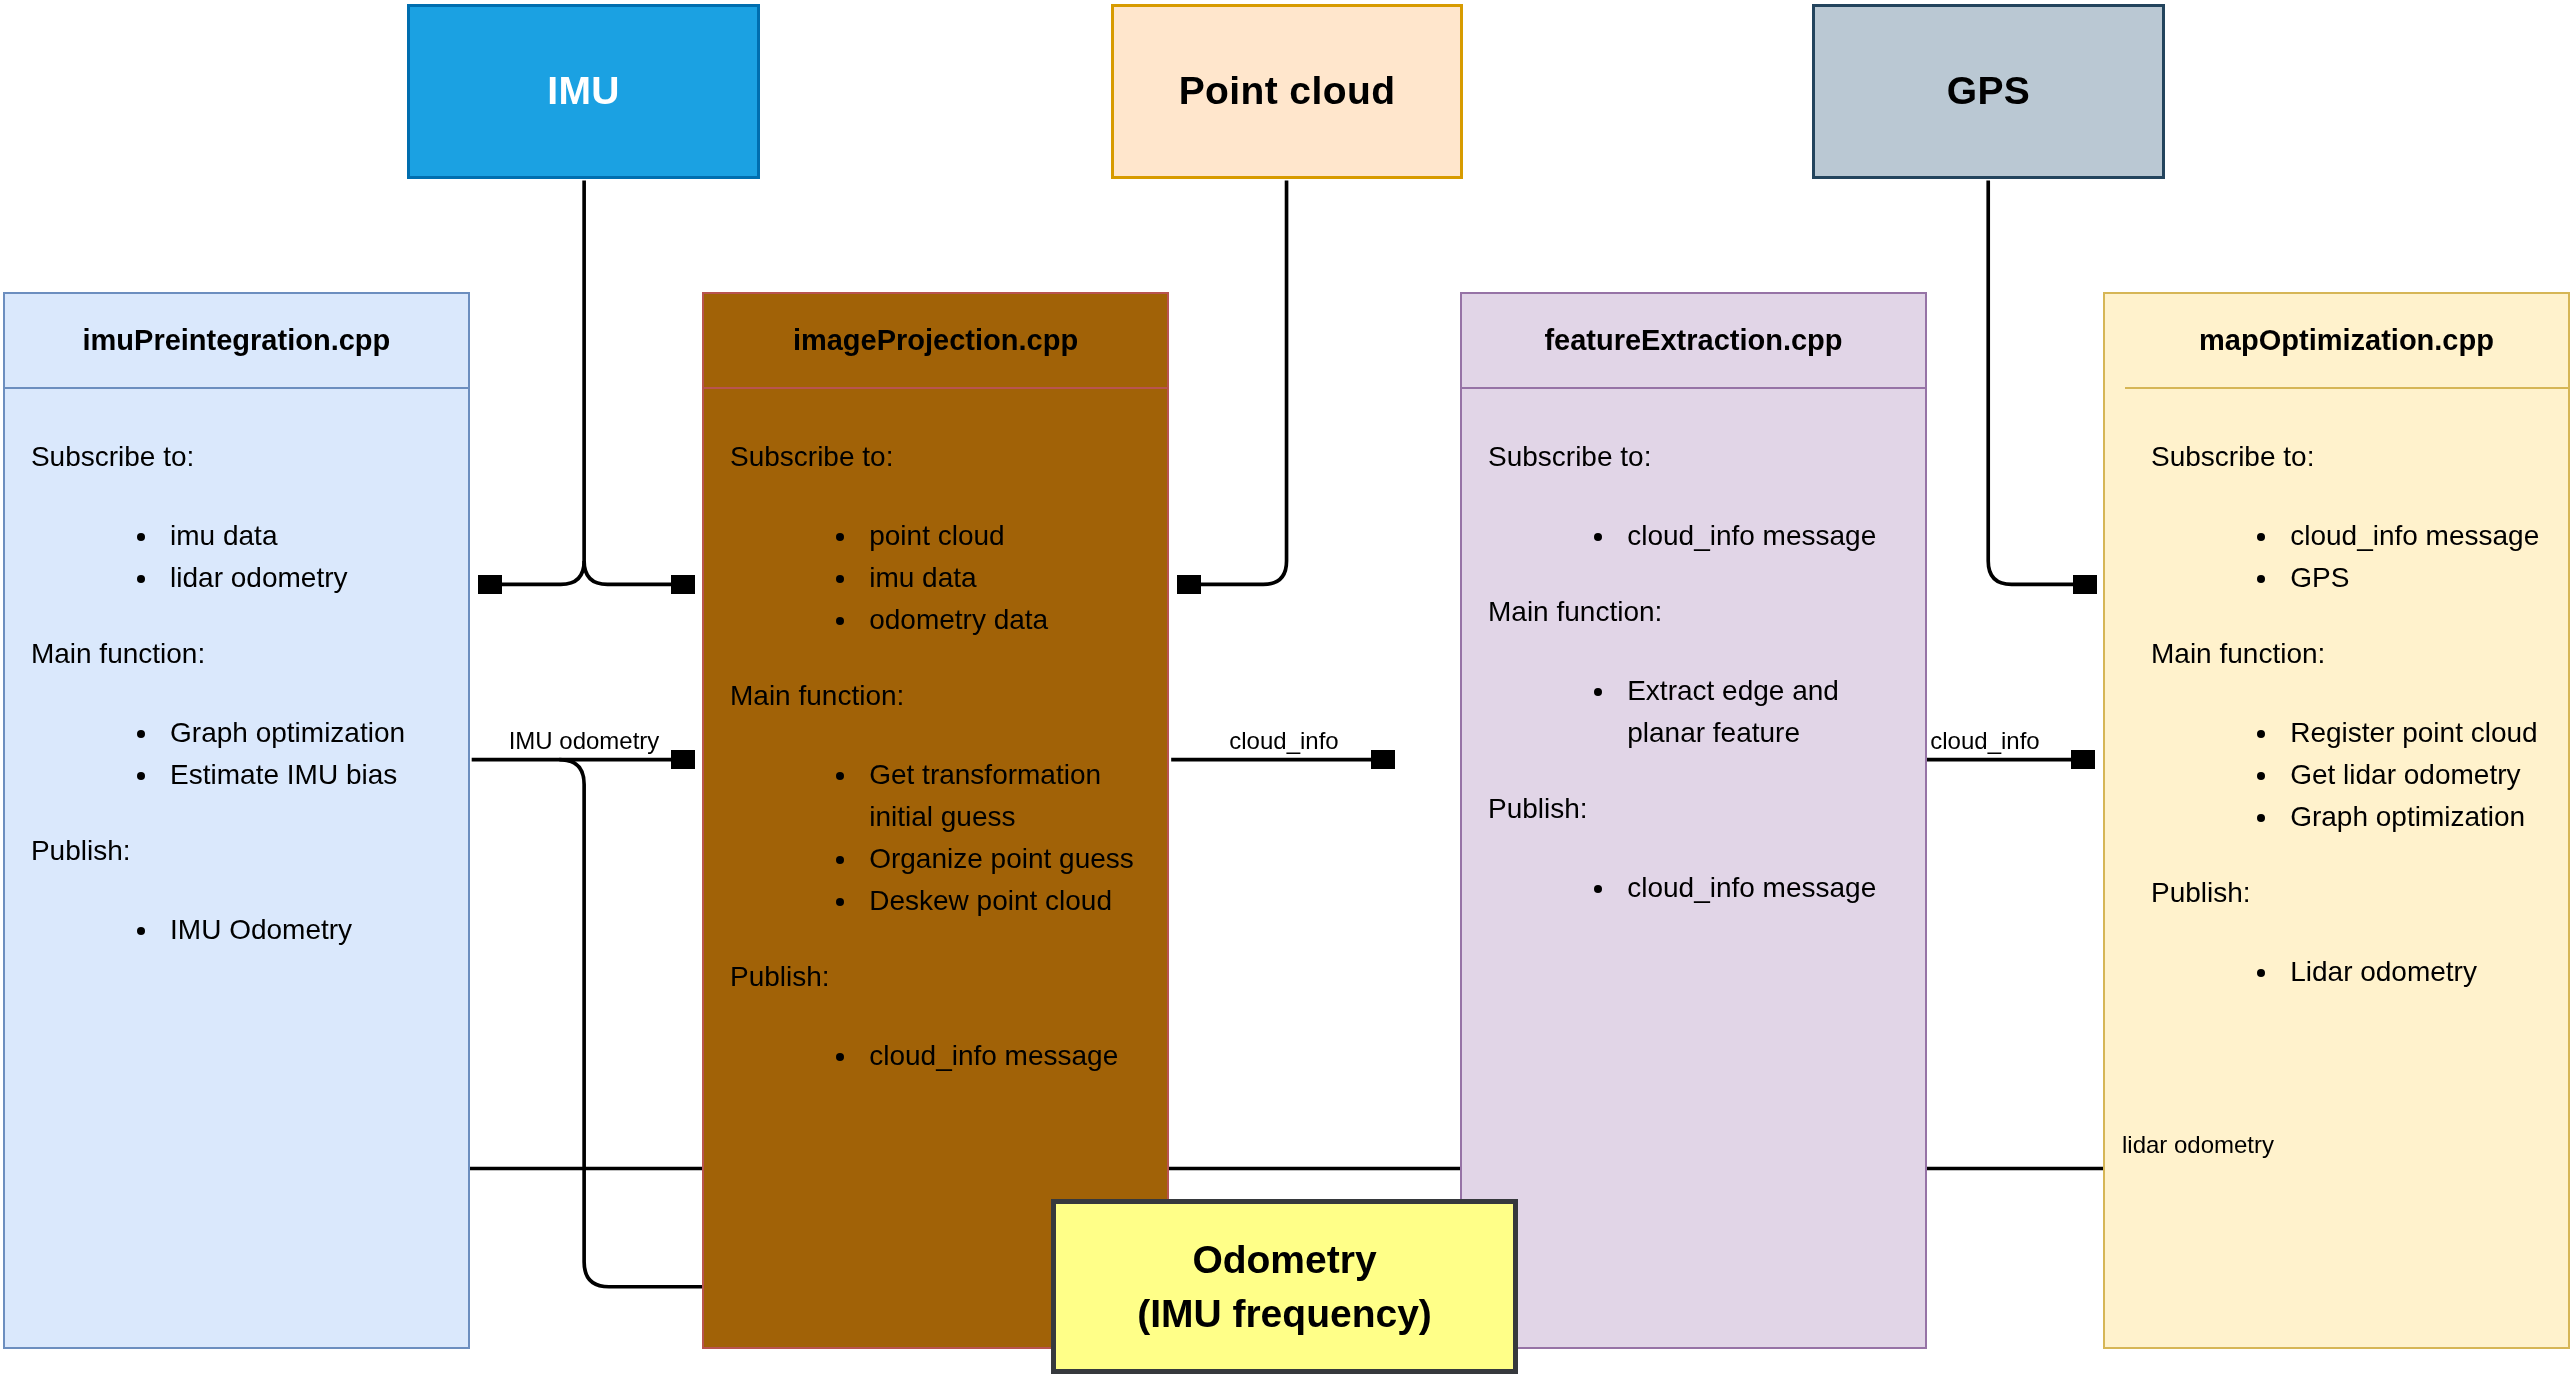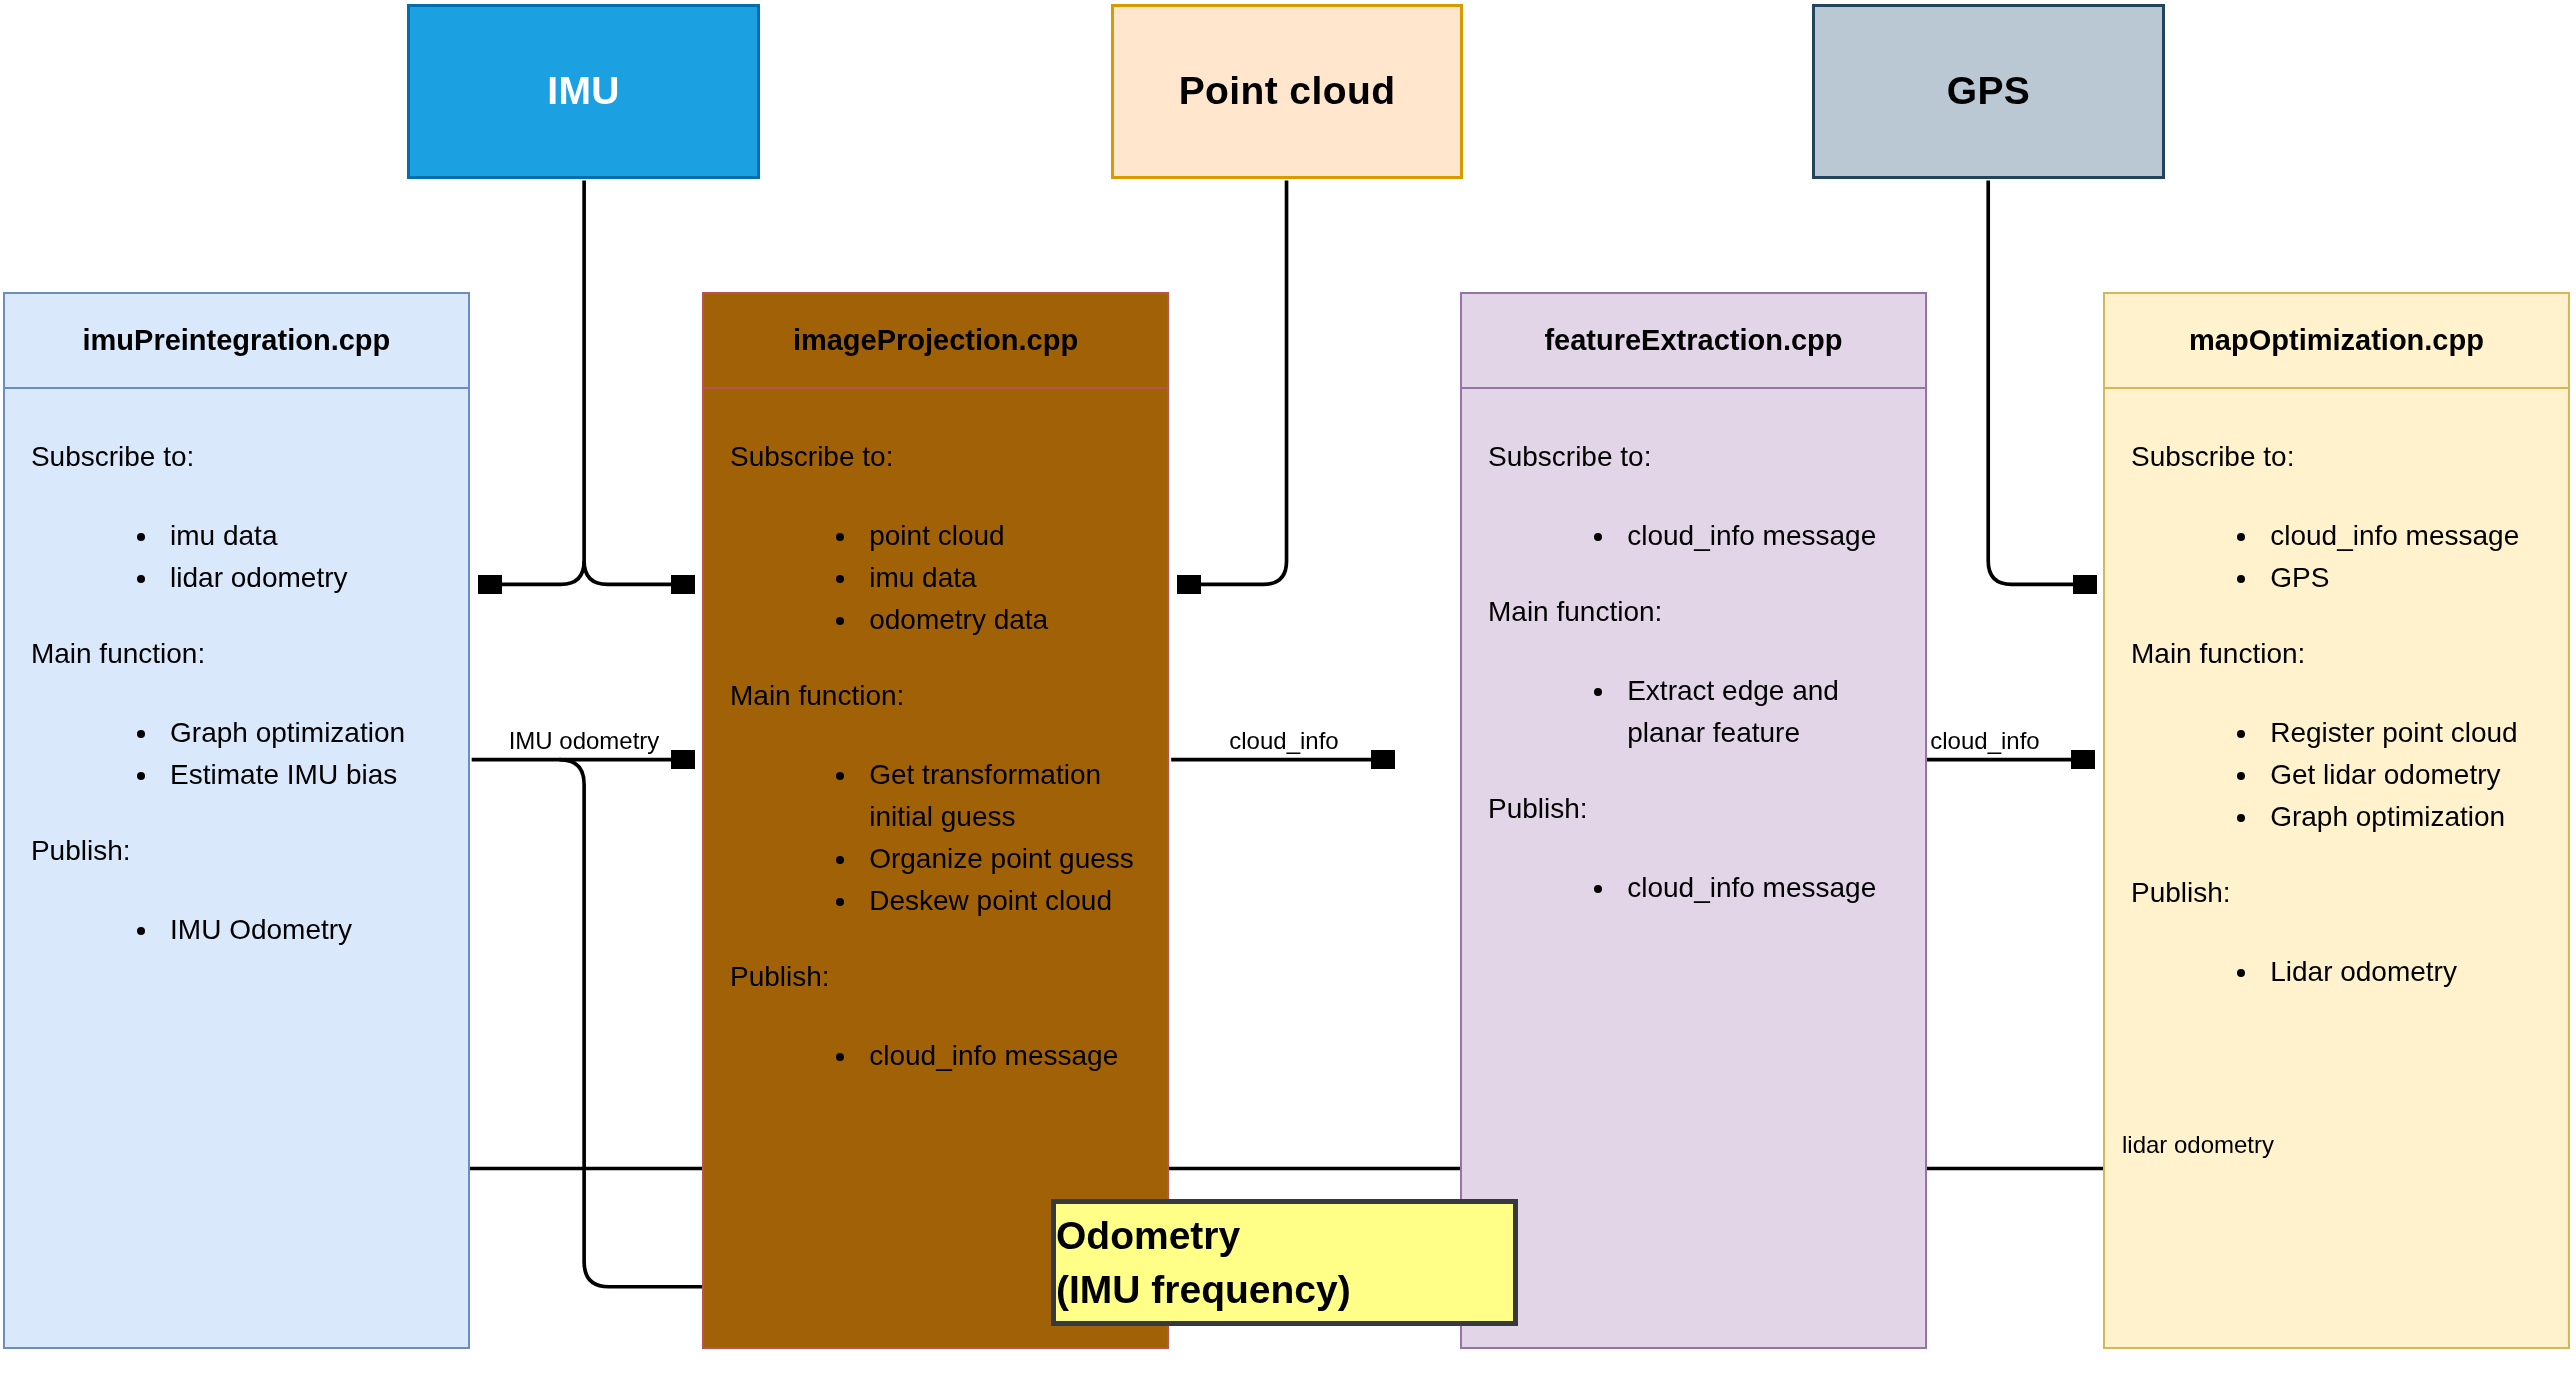--- a/index.html
+++ b/index.html
@@ -43,21 +43,21 @@
     height: 1057px;
     width: 467px;
     box-sizing: border-box;
     border-style: solid;
     border-width: 2.9px;
     color: #000000;
   }
   .module.m0 { left: 2.9px;    background: #dae8fc; border-color: #6c8ebf; }
   .module.m1 { left: 702px;  background: #a16207; border-color: #b85450; }
   .module.m2 { left: 1460px; background: #e1d5e7; border-color: #9673a6; }
-  .module.m3 { left: 2103px; background: #fff2cc; border-color: #d6b656; }
+  .module.m3 { left: 2103px; background: #fff2cc; border-color: #d6b656; padding-left: 20px; }
 
   .module-header {
     box-sizing: border-box;
     height: 95px;
     display: flex;
     align-items: center;
     justify-content: center;
     font-size: 29px;
     font-weight: bold;
     border-bottom: 2.9px solid;
@@ -78,27 +78,27 @@
     line-height: 42px;
     padding-left: 10.2px;
   }
 
   
   .output-node {
     position: absolute;
     left: 1051px;
     top: 1199px;
     width: 467px;
-    height: 127px;
+    height: 175px;
     box-sizing: border-box;
     background: #ffff88;
     border: 5.8px solid #36393d;
     display: flex;
     flex-direction: column;
-    align-items: flex-start;
+    align-items: center;
     justify-content: center;
     font-size: 39px;
     font-weight: bold;
     line-height: 54px;
     color: #000000;
     text-align: center;
   }
 
   
   .edge-label {

